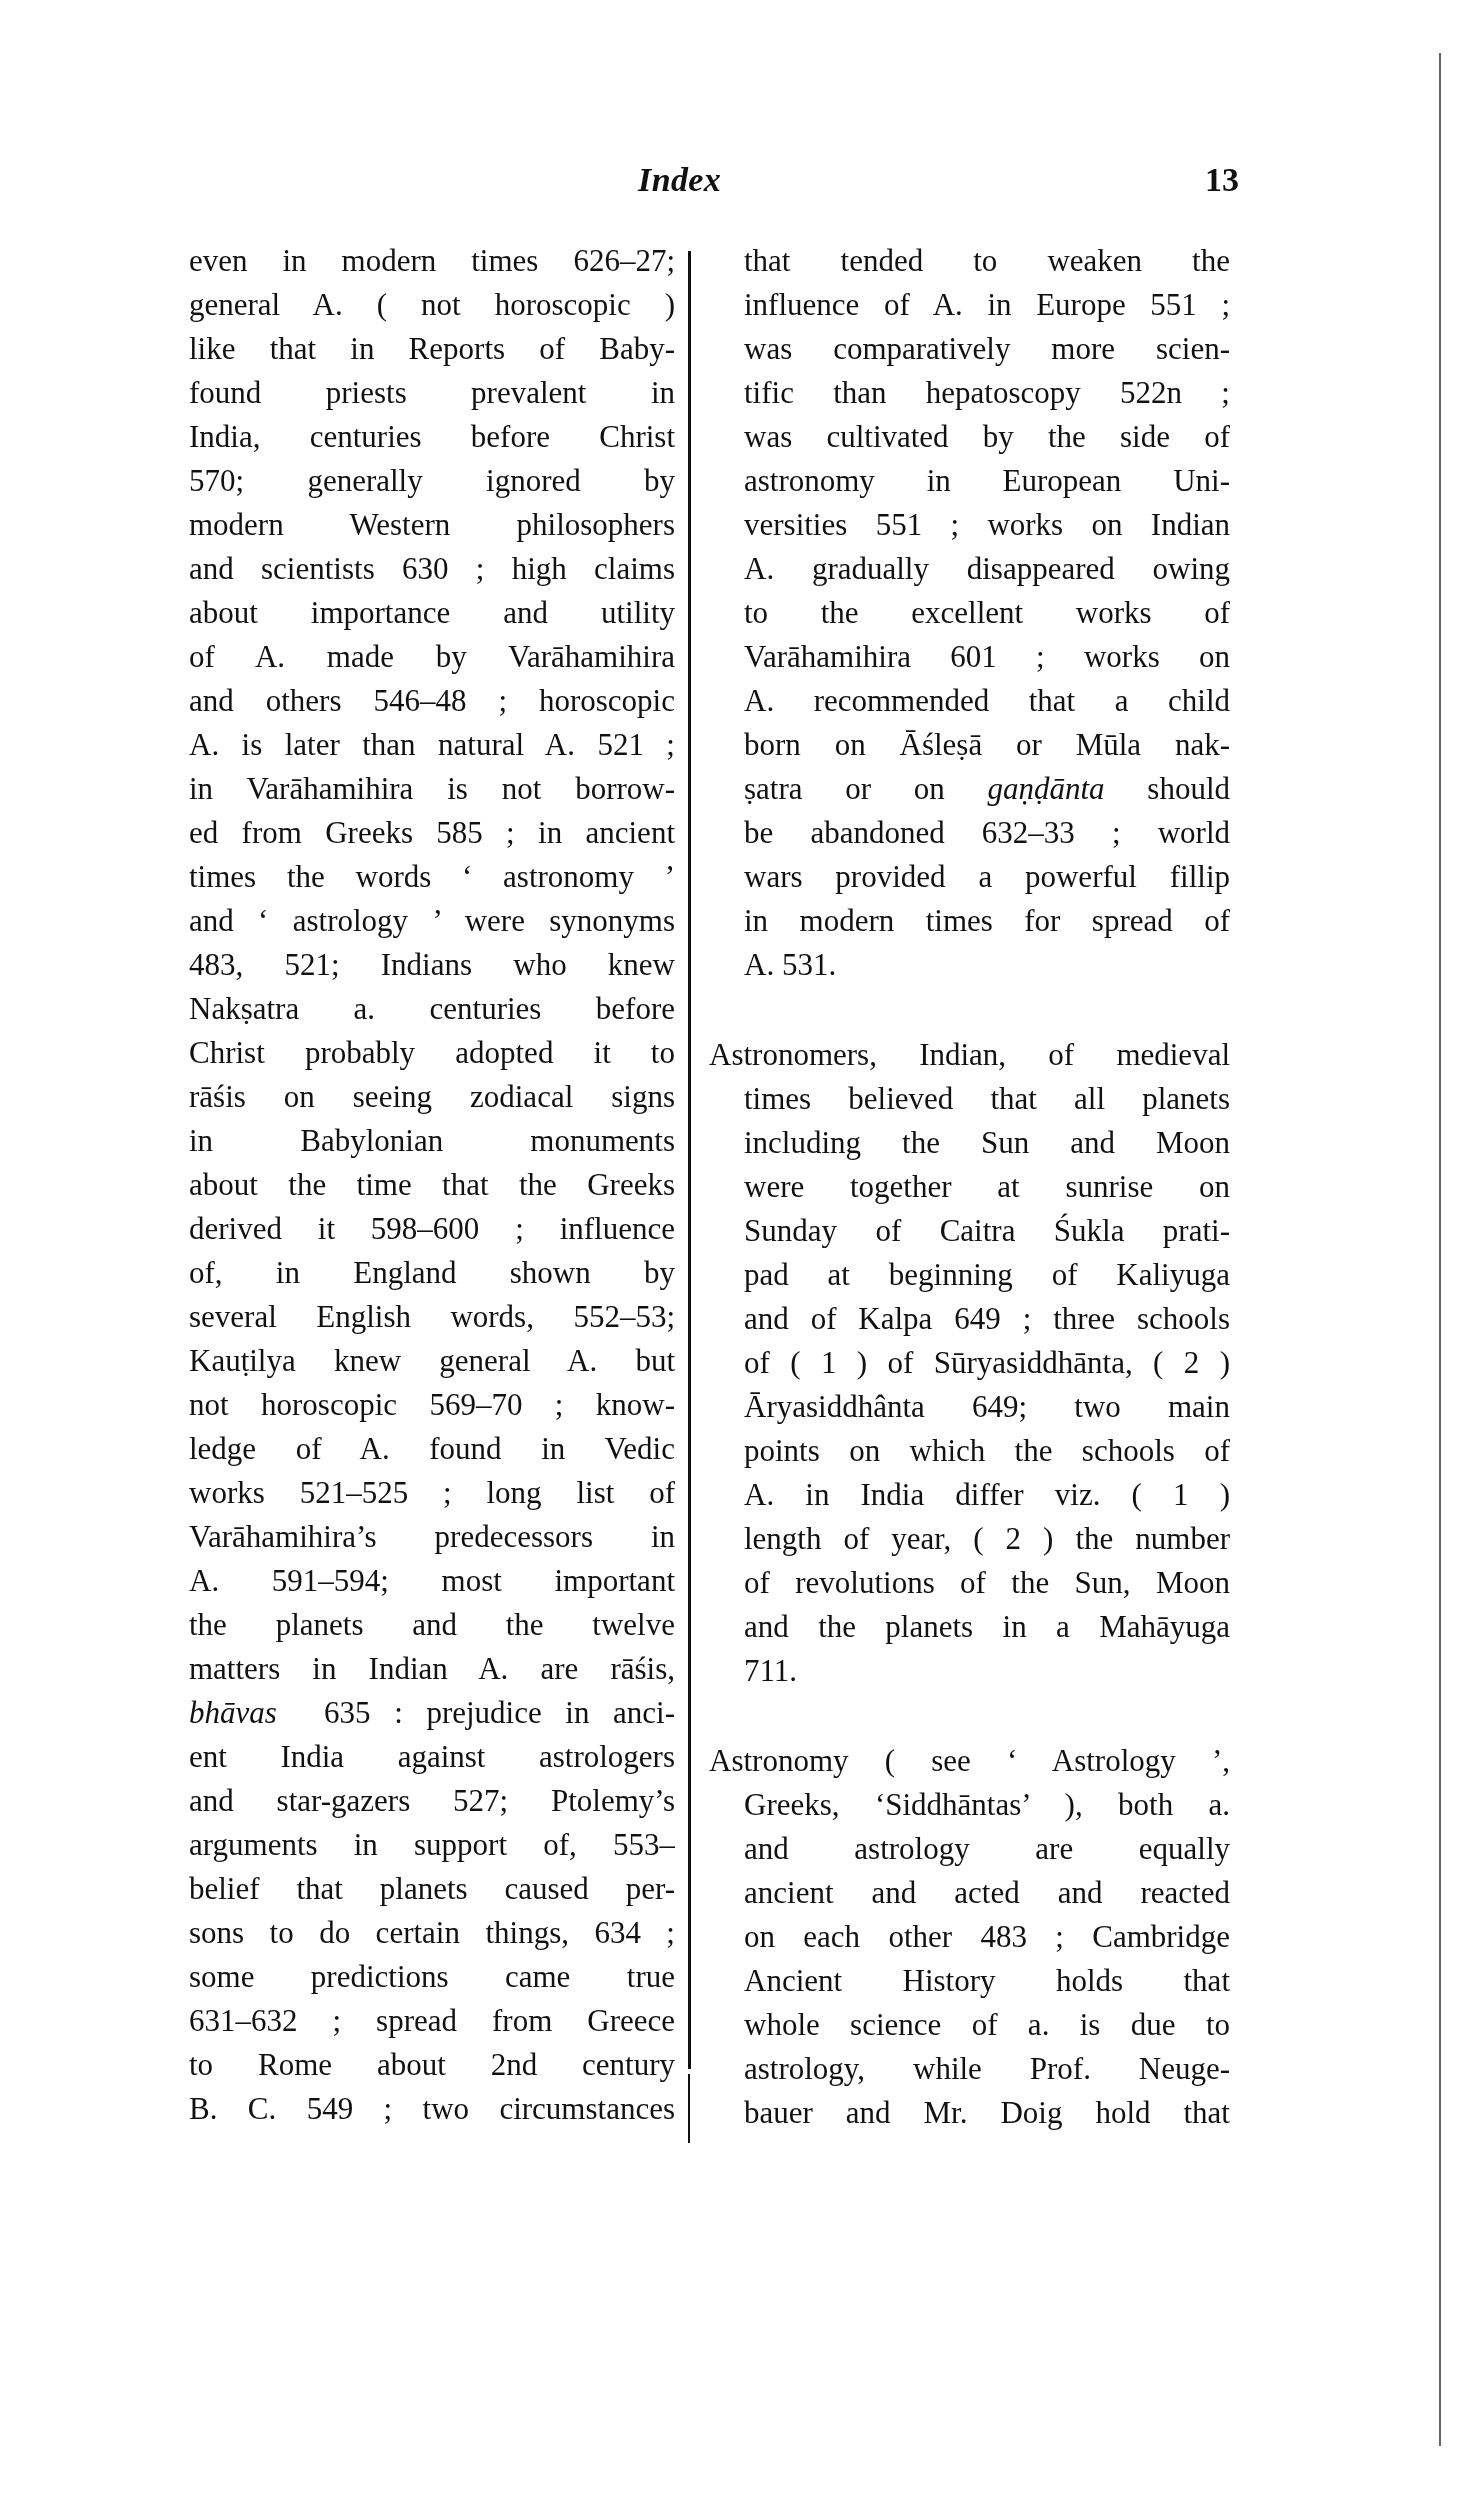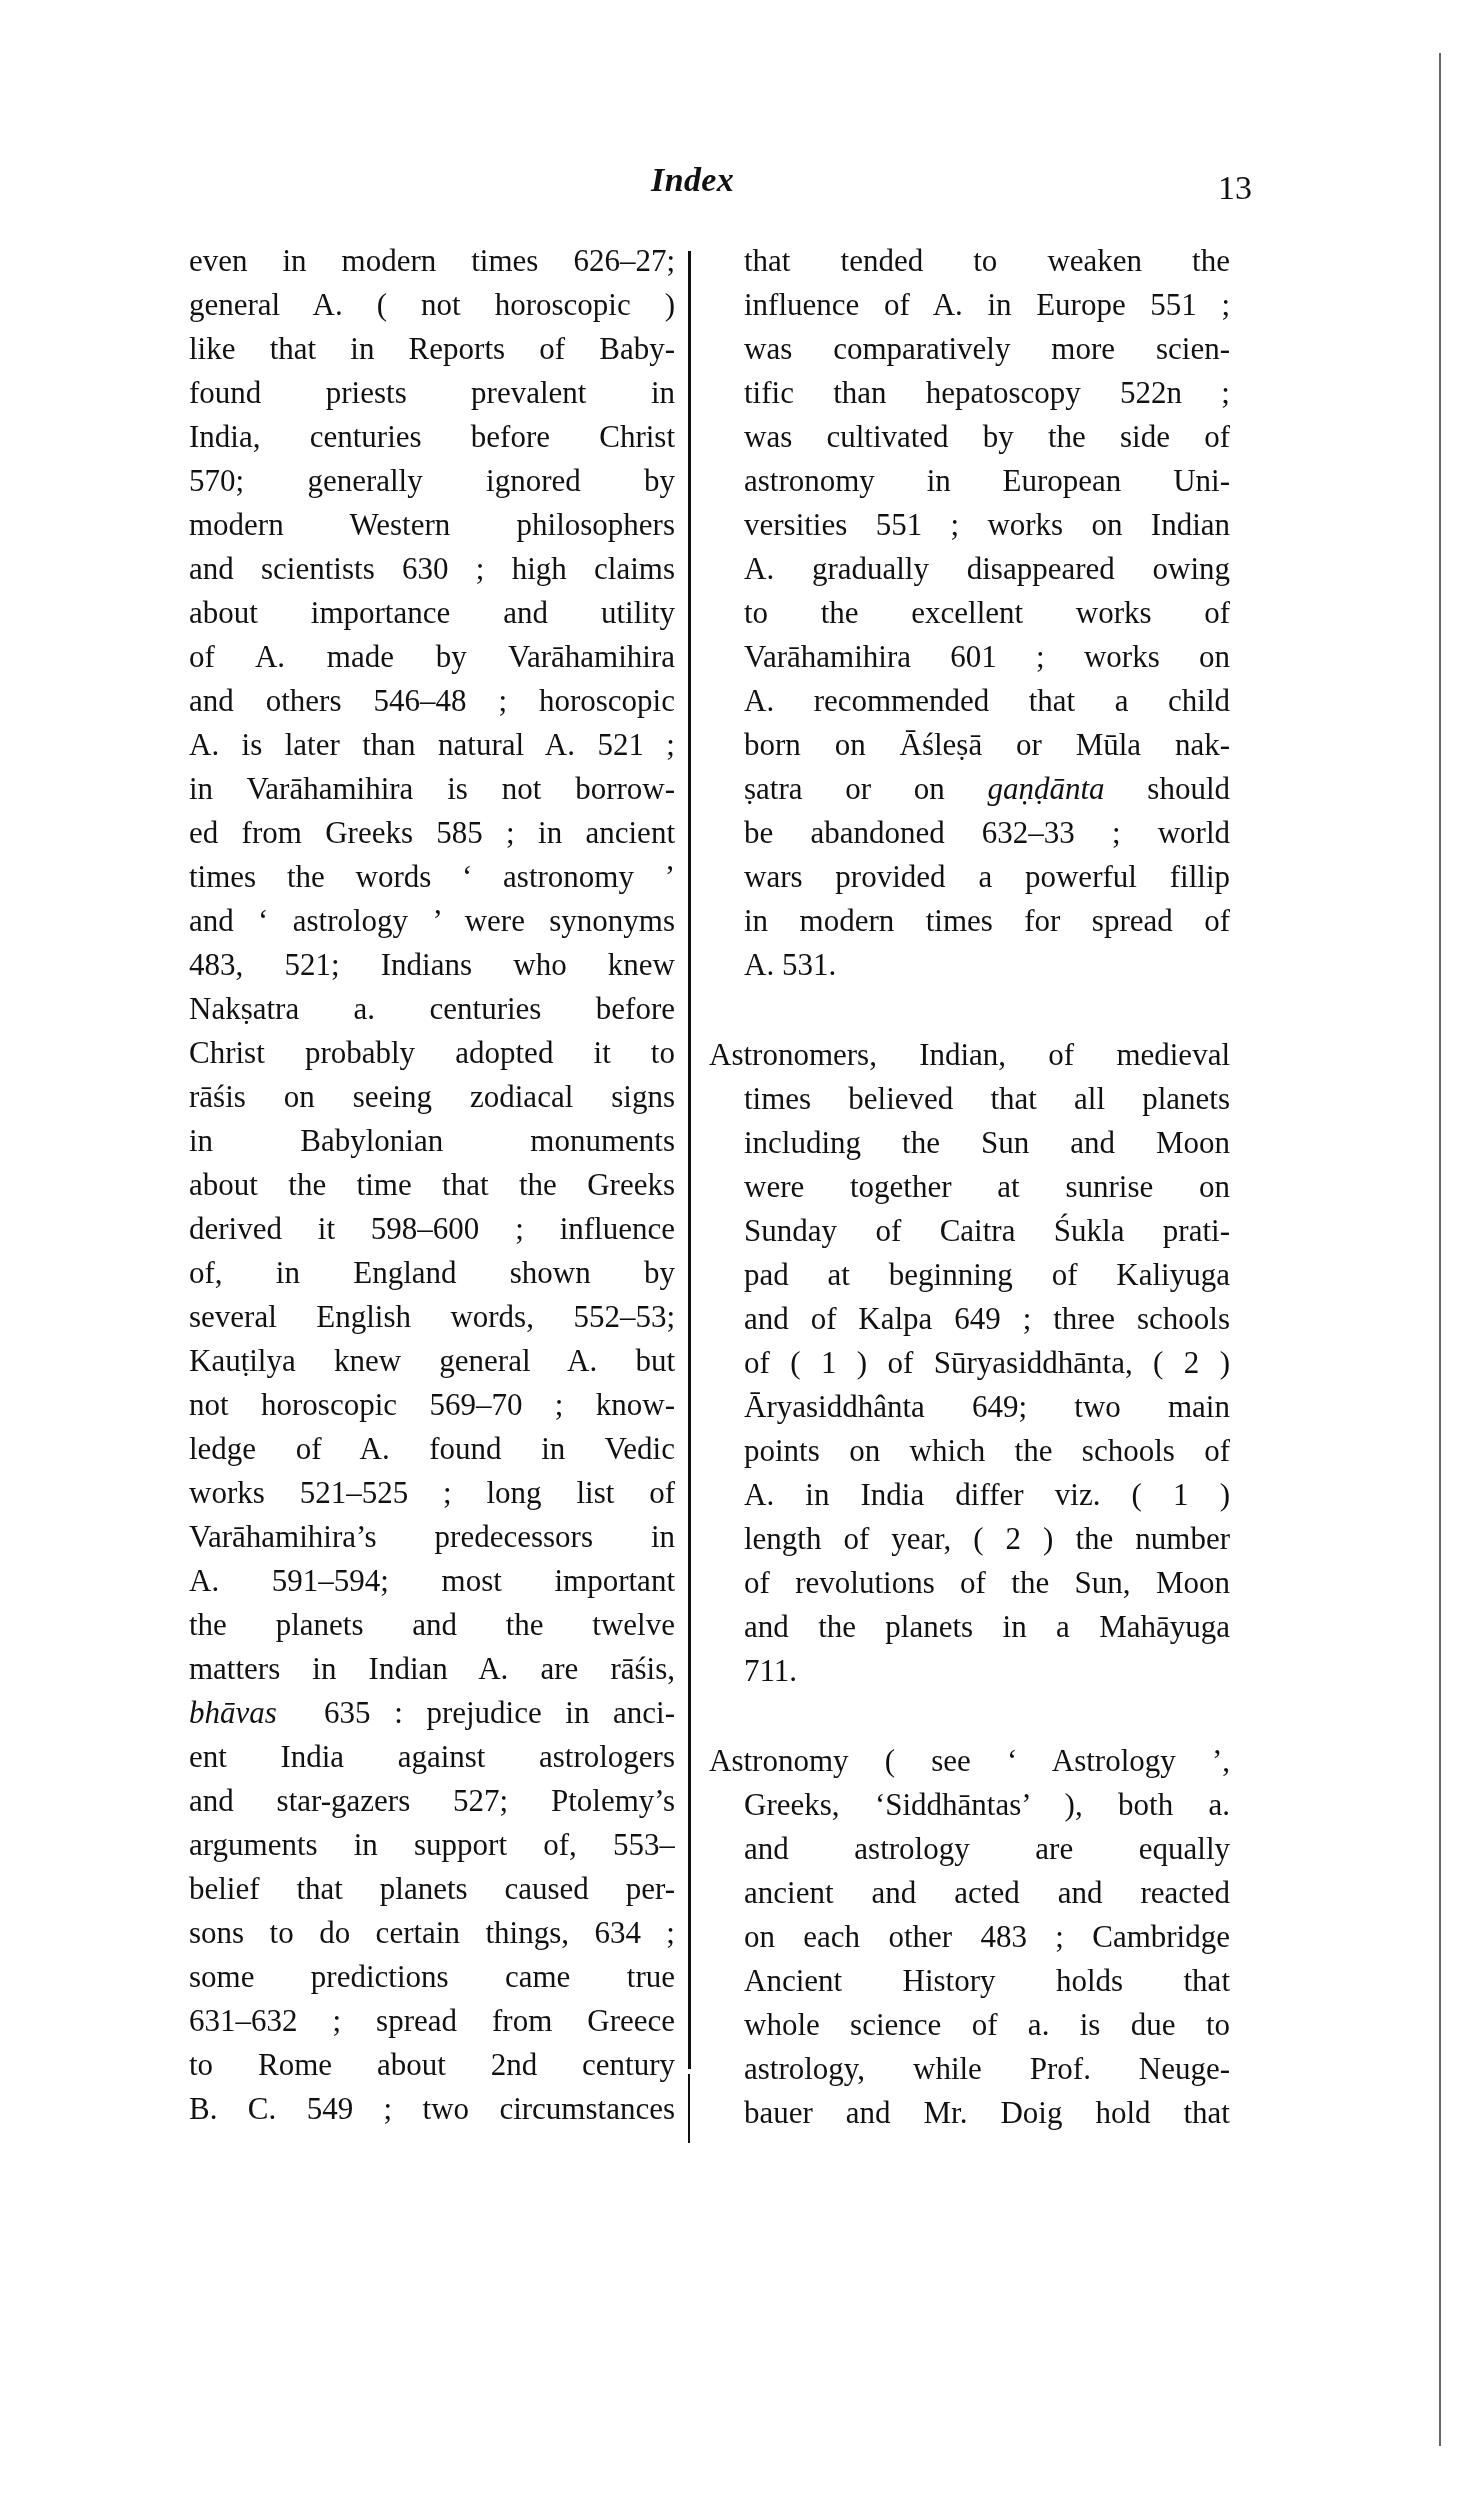--- a/index.html
+++ b/index.html
@@ -1,21 +1,21 @@
 <!DOCTYPE html>
 <html style="font-size:14px"><head>
 <meta charset="utf-8">
 <style>
   html, body { margin: 0; padding: 0; background: #ffffff; }
   body { width: 1465px; height: 2512px; position: relative; overflow: hidden;
          font-family: "Liberation Serif", "DejaVu Serif", serif; color: #111; }
-  .running-head { position: absolute; top: 161px; left: 17px; width: 1233px; height: 53px; }
+  .running-head { position: absolute; top: 161px; left: 4px; width: 1233px; height: 53px; }
   .rh-title { position: absolute; left: 634px; top: 0; font-size: 34px; font-style: italic; font-weight: bold;
               letter-spacing: 0.4px; }
-  .rh-page { position: absolute; left: 1201px; top: 0; font-size: 34px; font-weight: normal; margin-top: 8px; }
+  .rh-page { position: absolute; left: 1201px; top: 0; font-size: 34px; font-weight: bold; }
   .col { position: absolute; top: 239px; }
   .col-left { left: 189px; width: 486px; }
   .col-right { left: 709px; width: 521px; }
   .line { height: 44px; line-height: 44px; font-size: 31px; white-space: nowrap;
           text-align: justify; text-align-last: justify; overflow: hidden; }
   .line.last { text-align-last: left; }
   .indent { padding-left: 35px; }
   .gap { height: 46px; }
   .divider { position: absolute; left: 688px; top: 251px; width: 2.7px; background: #111; }
   .divider.d1 { height: 1818px; }

